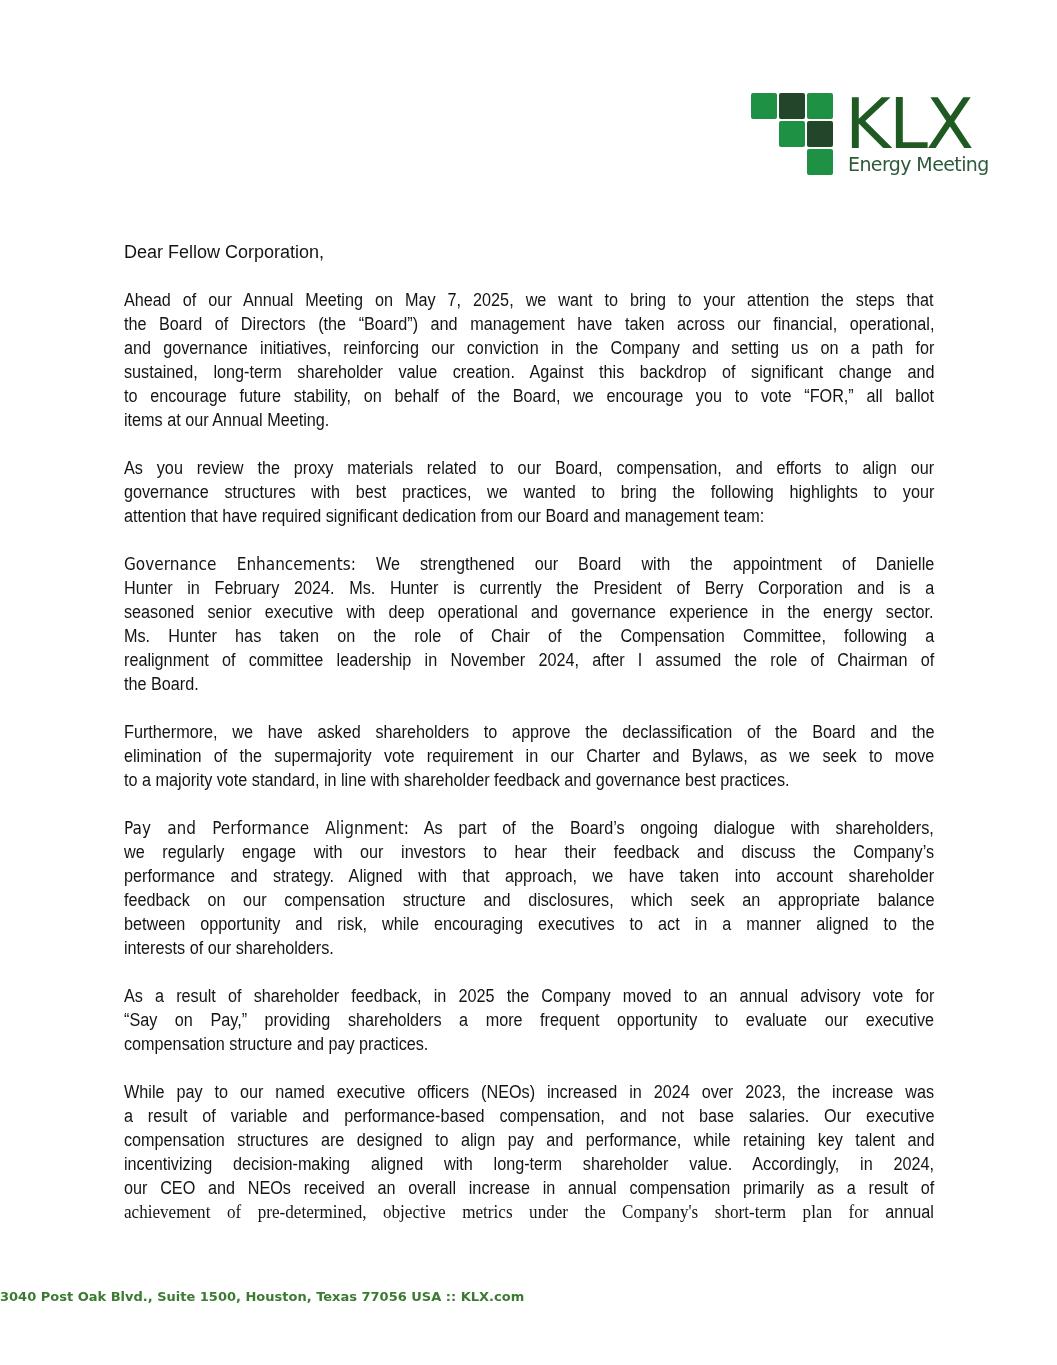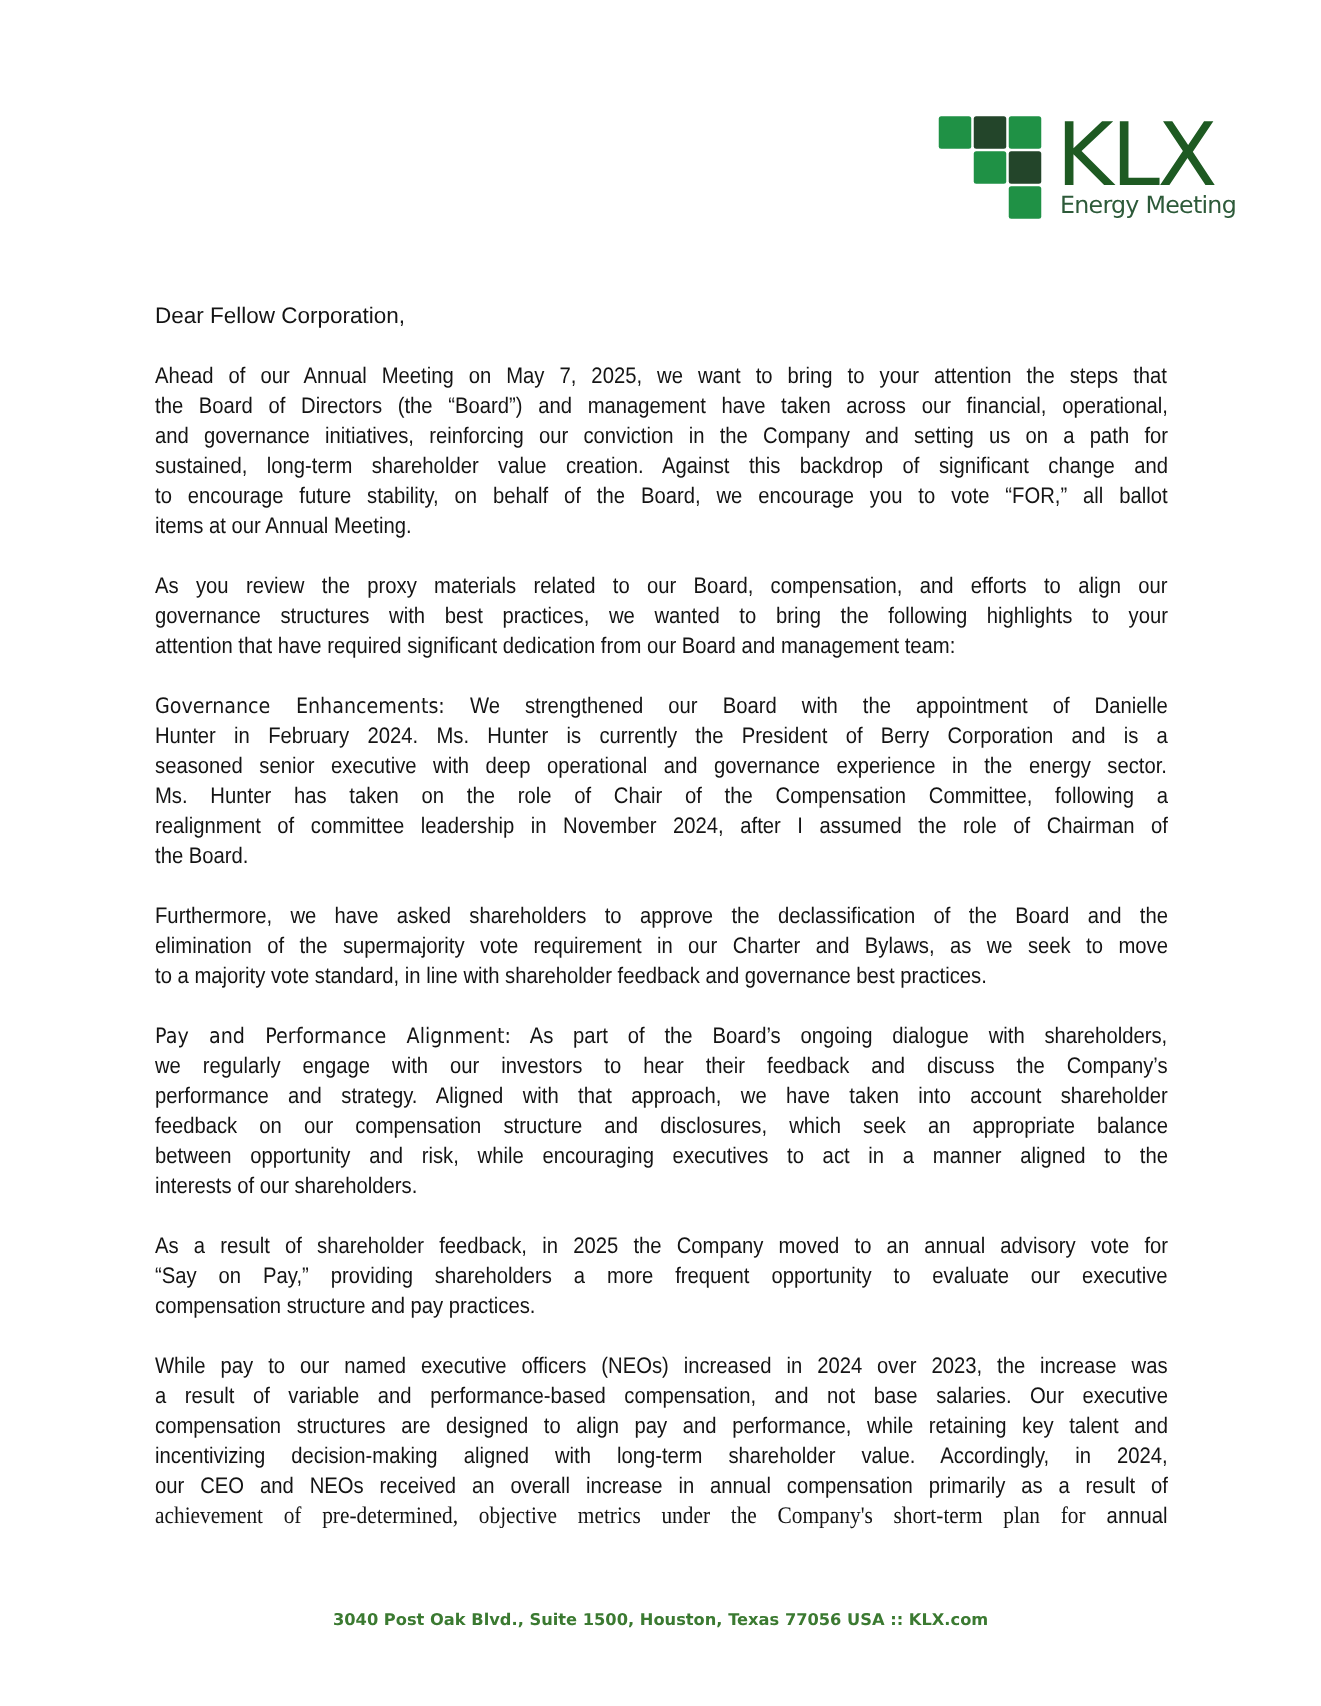--- a/index.html
+++ b/index.html
@@ -17,21 +17,21 @@
             color: #2d5a39; letter-spacing: -0.6px; }
 
   
   .body { position: absolute; left: 124px; top: 240px; width: 810px; }
   .line { position: absolute; left: 0; height: 24px; white-space: nowrap; font-family: "Liberation Sans", sans-serif;
           font-size: 18px; line-height: 24px; color: #141414; transform-origin: left top; }
   .line .serif { font-family: "Liberation Serif", serif; font-size: 19px; }
   .line .heading { font-family: "DejaVu Sans", sans-serif; font-size: 17px; }
 
   
-  .footer { position: absolute; left: 0; top: 1287px; width: 1057px; text-align: center; }
+  .footer { position: absolute; left: 0; top: 1287px; width: 1057px; }
   .footer span { font-family: "DejaVu Sans", sans-serif; font-weight: bold; font-size: 13px; color: #3b7a31; letter-spacing: 0px; }
 </style>
 </head>
 <body>
 
 <div class="page">
 
   <div class="logo">
     <div class="sq light" style="left:0px;top:0px;"></div>
     <div class="sq dark" style="left:28px;top:0px;"></div>

